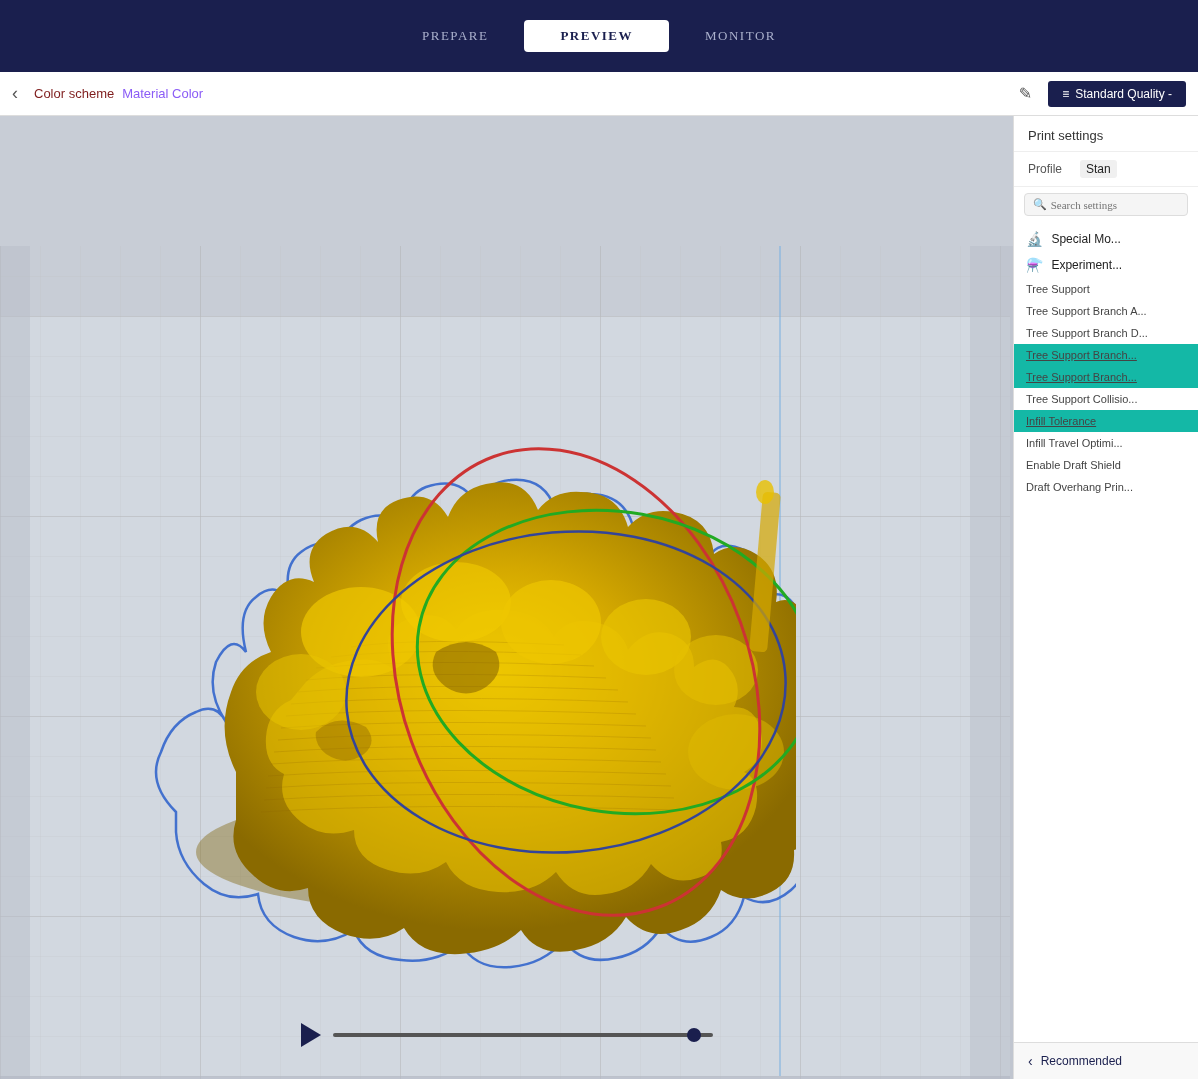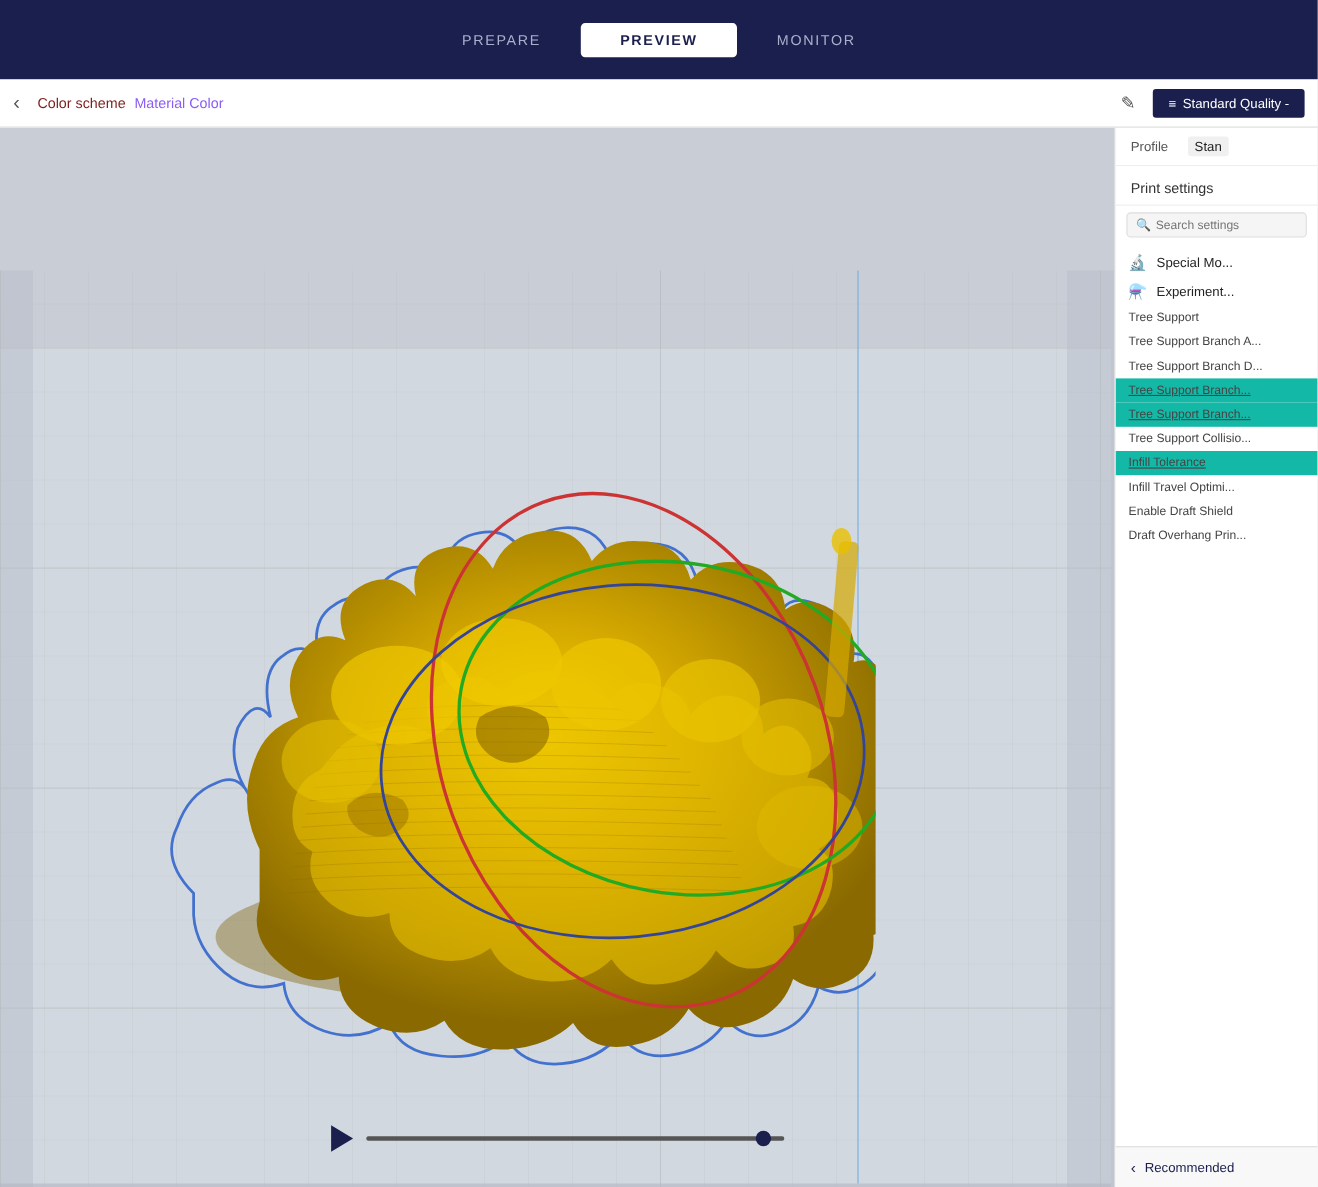--- a/index.html
+++ b/index.html
@@ -19,20 +19,21 @@
     }
     .nav-btn {
       color: #aab0cc;
       font-size: 13px;
       letter-spacing: 1.5px;
       text-transform: uppercase;
       padding: 8px 36px;
       cursor: pointer;
       border: none;
       background: transparent;
+      font-family: Liberation Serif, serif;
     }
     .nav-btn.active {
       background: #fff;
       color: #1a1f4e;
       border-radius: 4px;
       font-weight: bold;
     }
 
     
     #subbar {
@@ -197,20 +198,21 @@
       padding: 4px 8px;
       gap: 4px;
     }
     #search-box input {
       border: none;
       background: transparent;
       font-size: 11px;
       color: #555;
       outline: none;
       width: 100%;
+      font-family: Liberation Serif, serif;
     }
     #search-box .search-icon-sym {
       font-size: 11px;
       color: #888;
     }
 
     #settings-list {
       flex: 1;
       overflow-y: auto;
       padding: 4px 0;
@@ -376,27 +378,27 @@
 
     <div id="playbar">
       <div class="play-btn"></div>
       <div class="slider-track">
         <div class="slider-thumb" style="right: 0; left: calc(95% - 7px);"></div>
       </div>
     </div>
   </div>
 
   <div id="rightpanel">
+    <div id="print-settings-header">
+      <span>Print settings</span>
+    </div>
     <div id="profile-row">
       <span class="profile-label">Profile</span>
       <span class="profile-value">Stan</span>
     </div>
-    <div id="print-settings-header">
-      <span>Print settings</span>
-    </div>
     <div id="search-box">
       <span class="search-icon-sym">🔍</span>
       <input type="text" placeholder="Search settings" style="">
     </div>
     <div id="settings-list">
 
       <div class="settings-icon-row">
         <span class="settings-icon-sym">🔬</span>
         <span class="settings-icon-label">Special Mo...</span>
       </div>

